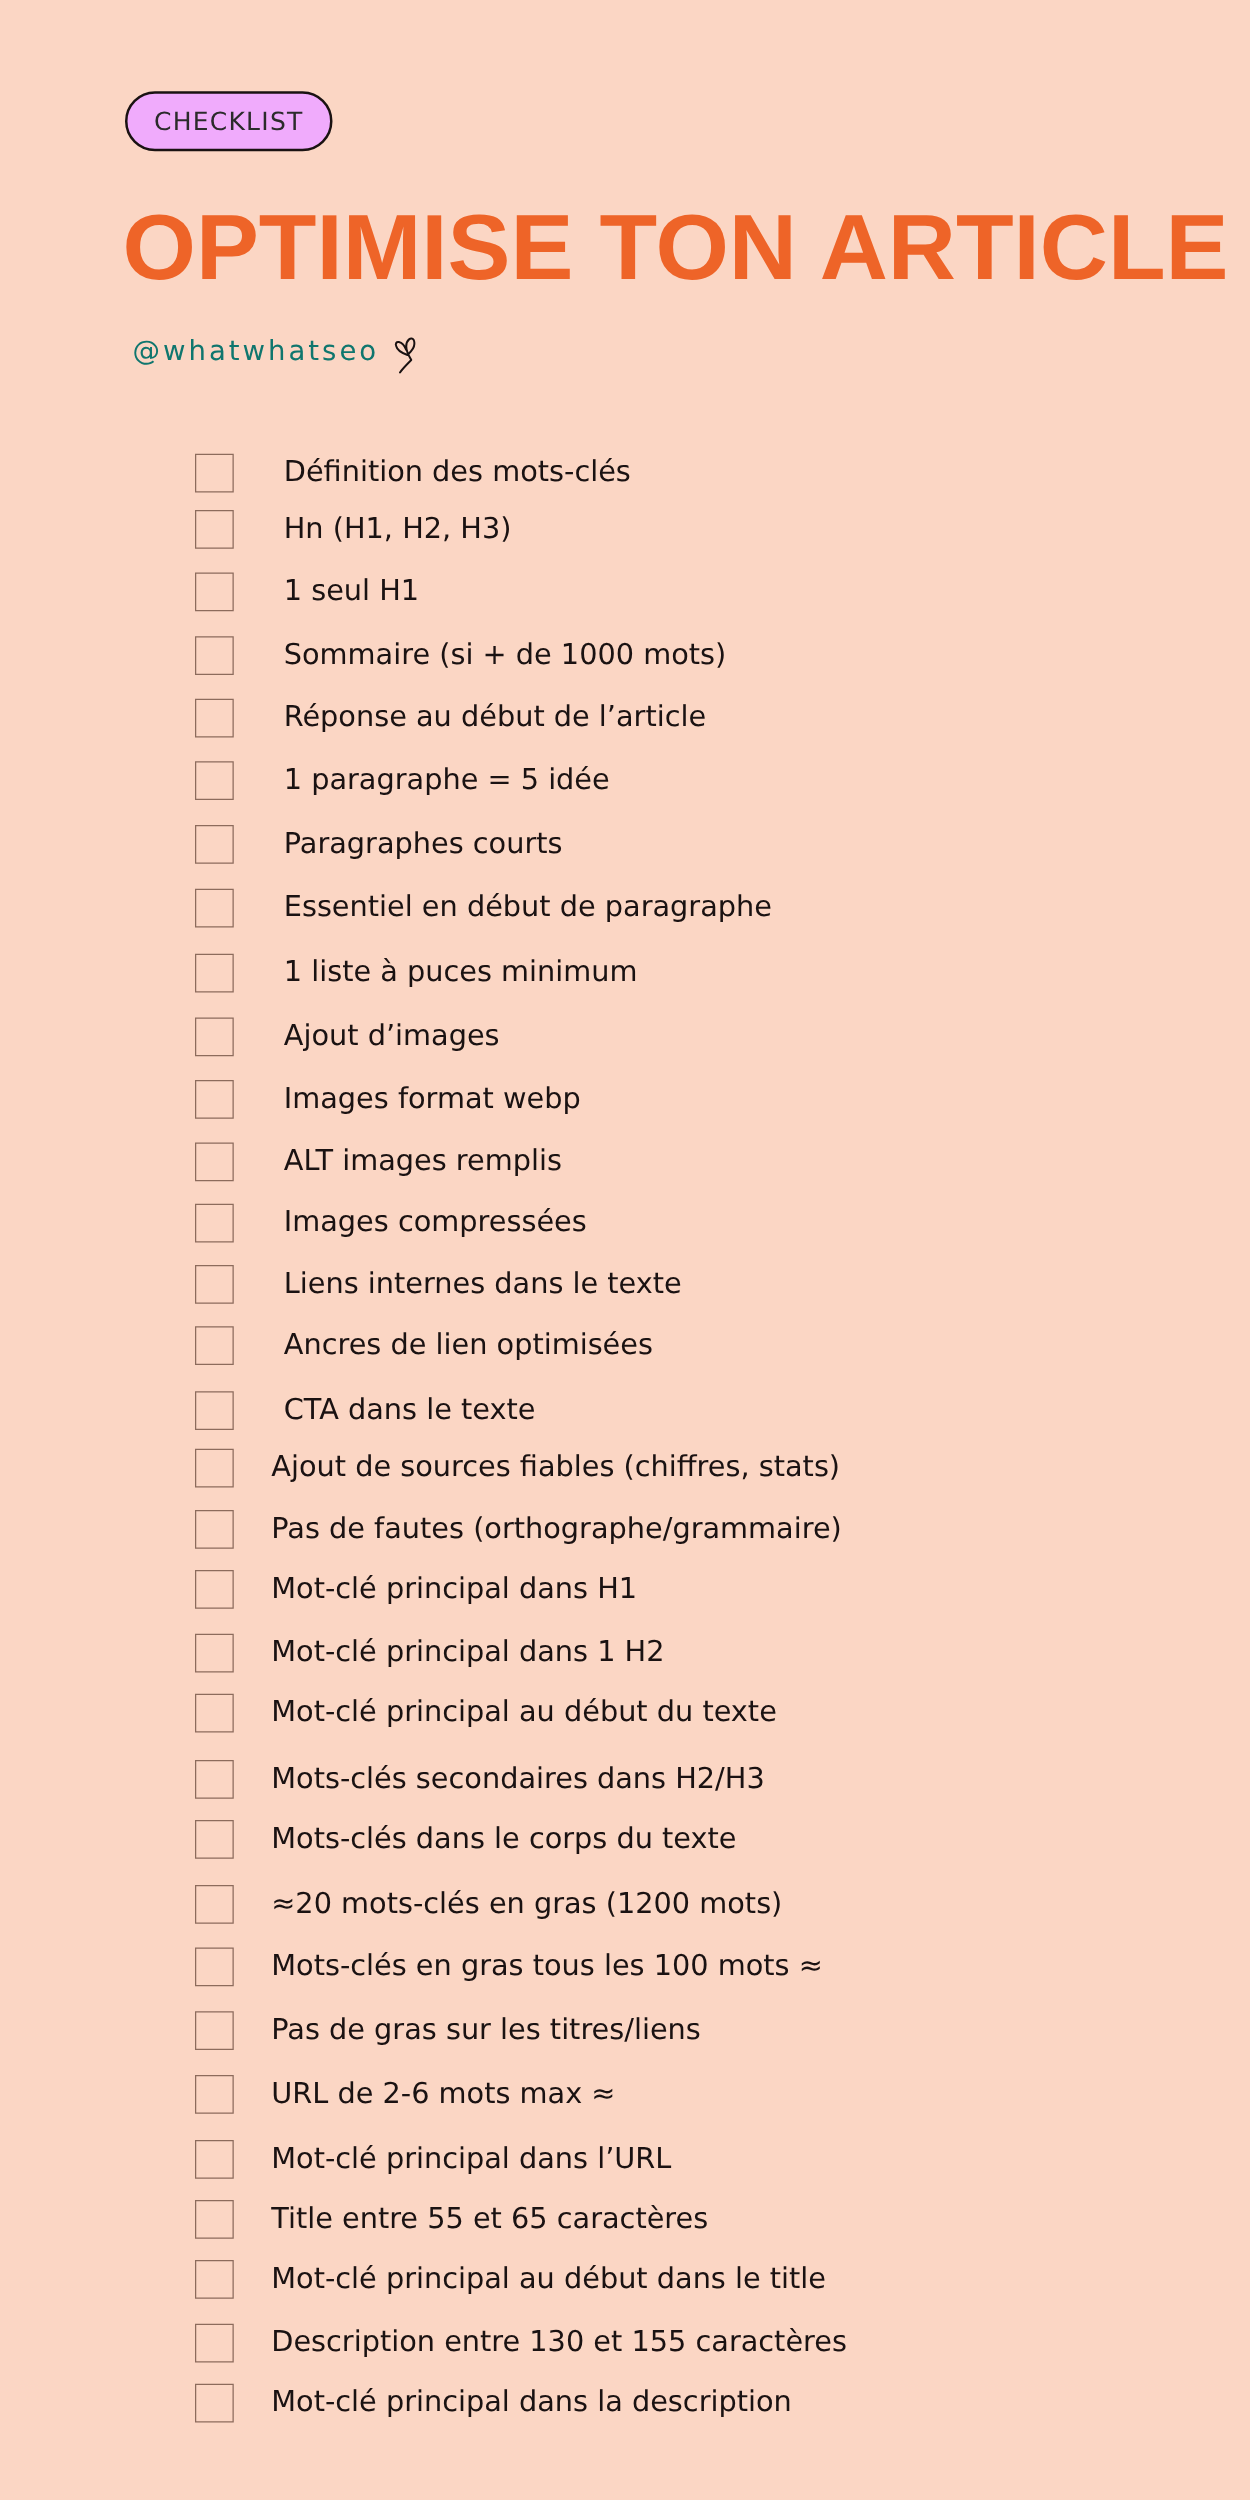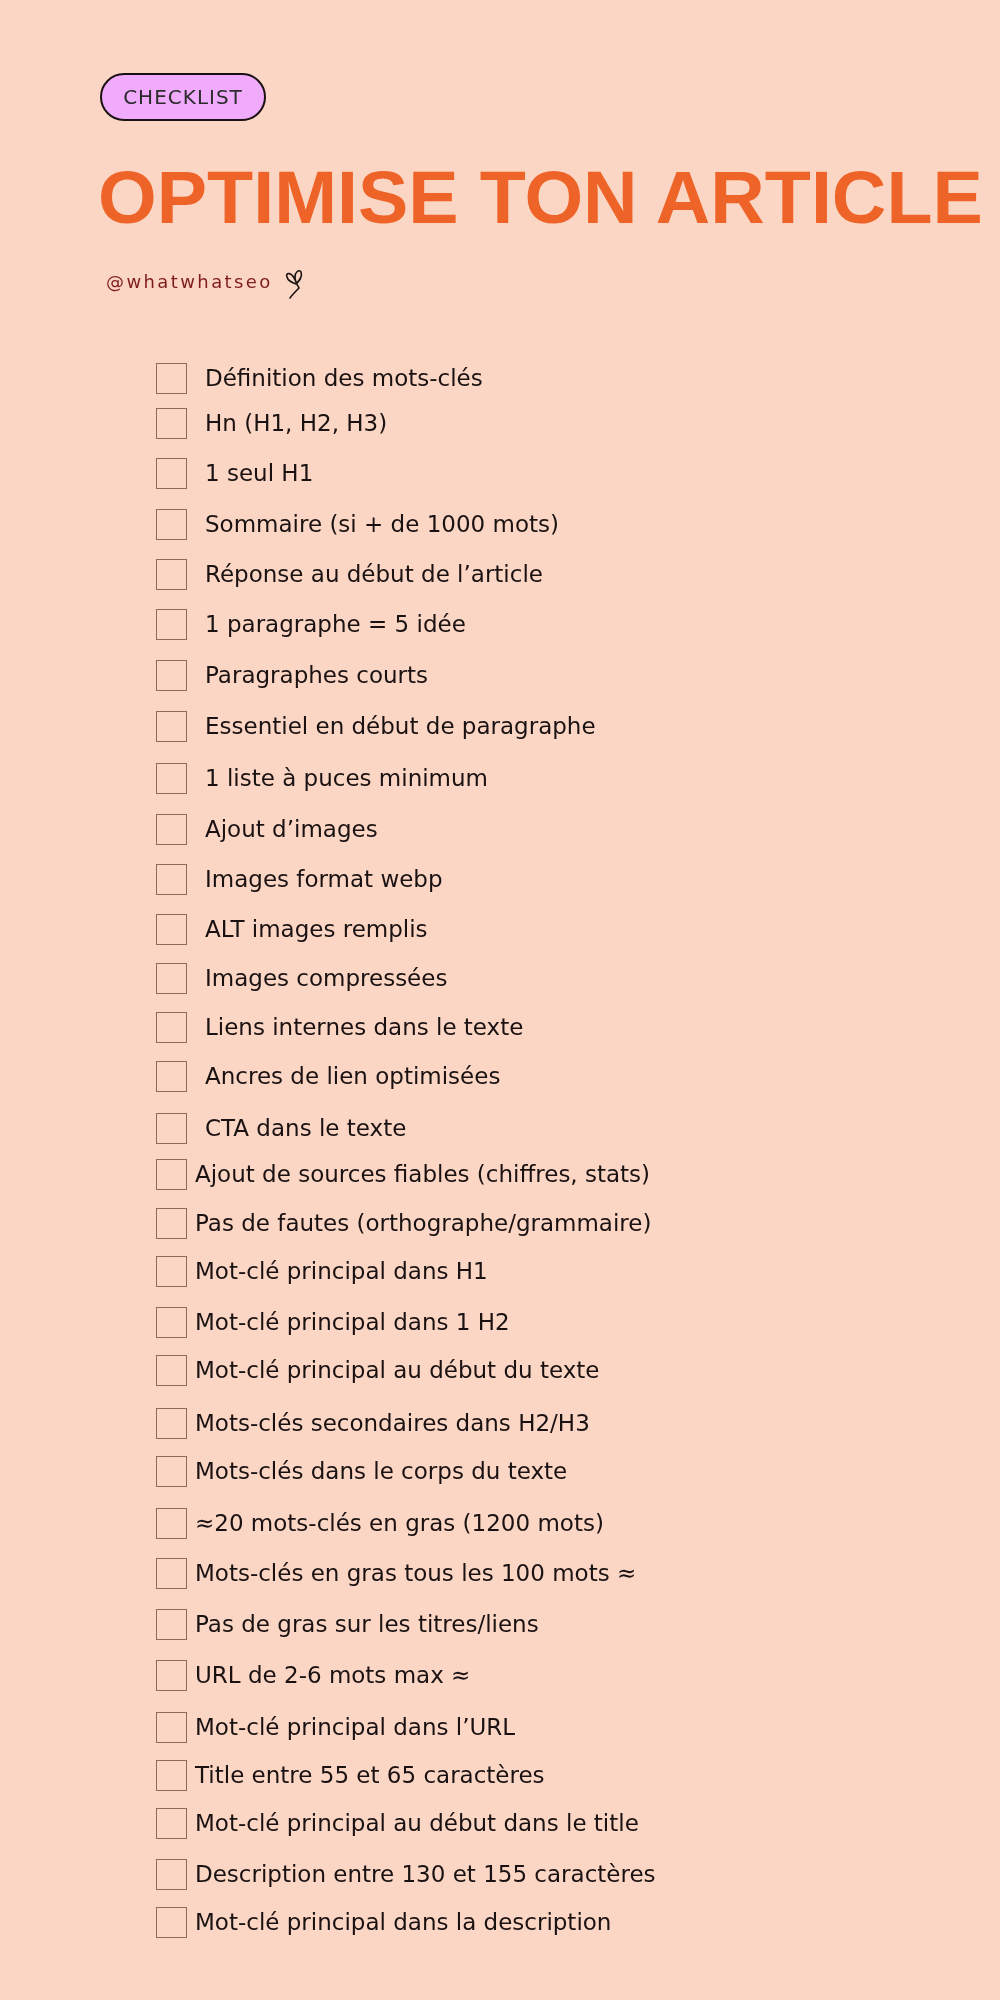--- a/index.html
+++ b/index.html
@@ -50,41 +50,42 @@
     .handle {
       position: absolute;
       left: 106px;
       top: 262px;
       display: flex;
       align-items: center;
       gap: 10px;
     }
     .handle-text {
       font-family: "DejaVu Sans", sans-serif;
-      font-size: 18px;
+      font-size: 22px;
       letter-spacing: 2.4px;
-      color: #7f1d1d;
+      color: #0f766e;
     }
     .heart-icon {
       width: 24px;
       height: 34px;
       margin-top: 4px;
     }
     .list {
       position: absolute;
       left: 0;
       top: 0;
       width: 1000px;
     }
     .item {
       position: absolute;
       left: 156px;
       height: 34px;
       display: flex;
       align-items: center;
+      gap: 22px;
     }
     .checkbox {
       width: 31px;
       height: 31px;
       box-sizing: border-box;
       border: 1.5px solid #8c6b5c;
       background: transparent;
       flex-shrink: 0;
       cursor: pointer;
     }

